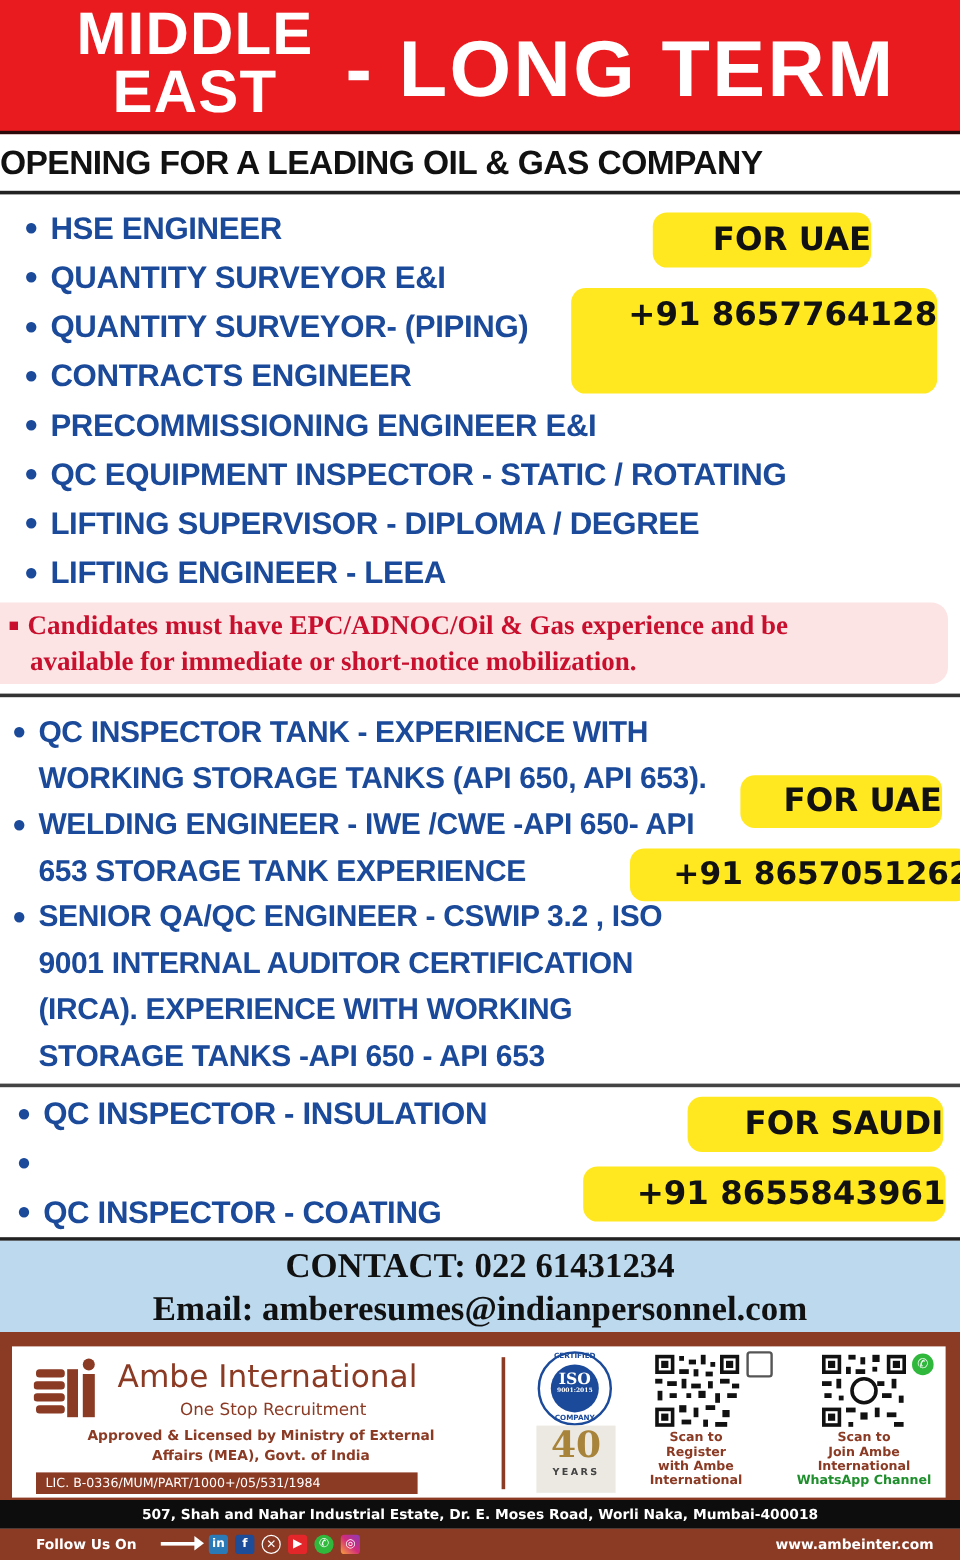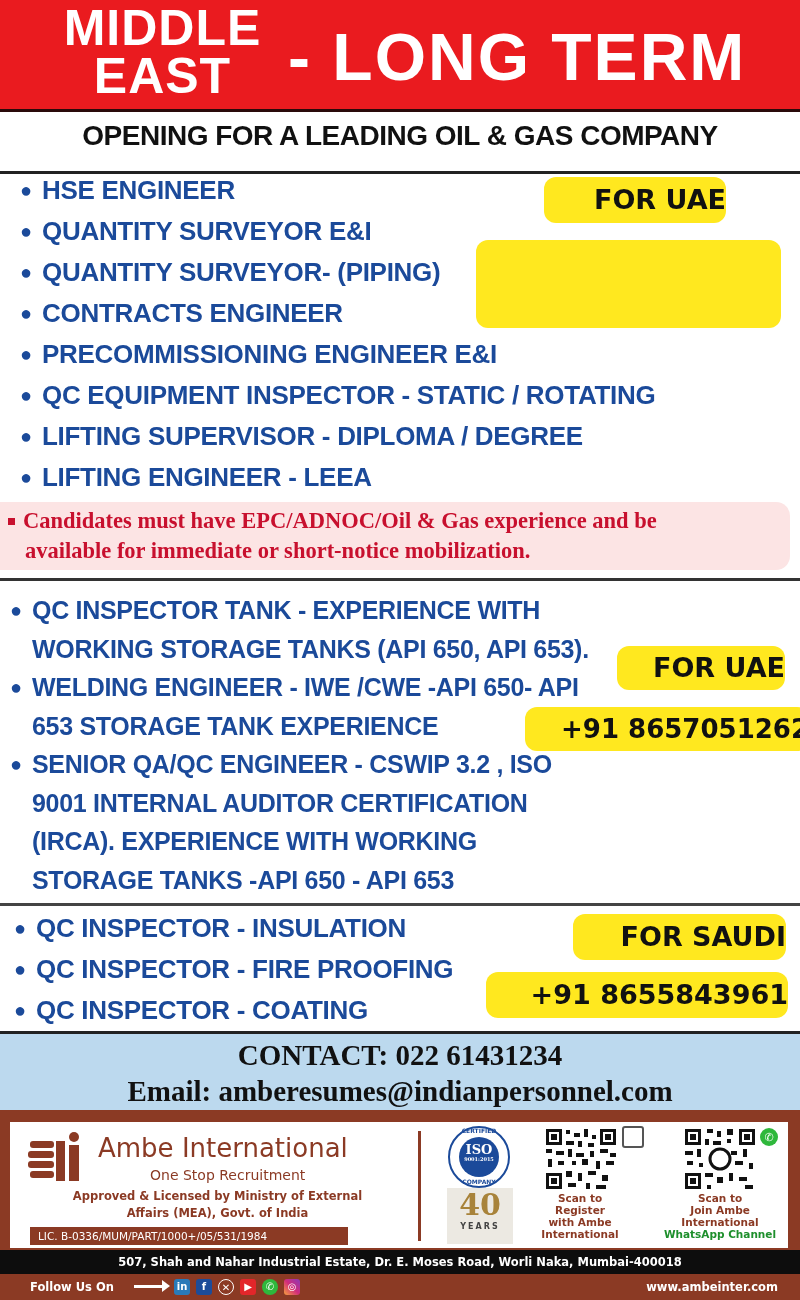--- a/index.html
+++ b/index.html
@@ -6,21 +6,21 @@
   html, body { width: 800px; height: 1300px; overflow: hidden; background: #fff; }
   body { position: relative; font-family: "Liberation Sans", sans-serif; }
 
   .abs { position: absolute; }
 
   
   .hdr { left: 0; top: 0; width: 800px; height: 112px; background: #ea1b1f; border-bottom: 3px solid #2a0a0a; }
   .hdr-left { left: 30px; top: 4px; width: 265px; text-align: center; color: #fff; font-weight: bold; font-size: 50px; line-height: 48px; letter-spacing: 1px; }
   .hdr-right { left: 288px; top: 22px; color: #fff; font-weight: bold; font-size: 66px; line-height: 70px; letter-spacing: 2px; white-space: nowrap; text-align: right; }
 
-  .sub { left: 0; top: 112px; width: 800px; height: 62px; background: #fff; border-bottom: 3px solid #222; text-align: center; font-weight: bold; font-size: 28px; line-height: 48px; color: #111; letter-spacing: -0.5px; }
+  .sub { left: 0; top: 112px; width: 800px; height: 50px; background: #fff; border-bottom: 3px solid #222; text-align: left; font-weight: bold; font-size: 28px; line-height: 48px; color: #111; letter-spacing: -0.5px; }
 
   
   .jobs { font-family: "Liberation Sans", sans-serif; font-weight: bold; color: #1b4a9a; letter-spacing: -0.3px; }
   .jobs li { list-style: none; position: relative; white-space: nowrap; }
   .jobs li .bullet { position: absolute; font-size: 20px; }
 
   .list1 { left: 20px; top: 172px; }
   .list1 li { height: 41px; font-size: 26px; line-height: 36px; padding-left: 22px; }
   .list1 li .bullet { left: 0; top: 0; }
 
@@ -113,20 +113,21 @@
   <li><span class="bullet">●</span><span>QUANTITY SURVEYOR E&amp;I</span></li>
   <li><span class="bullet">●</span><span>QUANTITY SURVEYOR- (PIPING)</span></li>
   <li><span class="bullet">●</span><span>CONTRACTS ENGINEER</span></li>
   <li><span class="bullet">●</span><span>PRECOMMISSIONING ENGINEER E&amp;I</span></li>
   <li><span class="bullet">●</span><span>QC EQUIPMENT INSPECTOR - STATIC / ROTATING</span></li>
   <li><span class="bullet">●</span><span>LIFTING SUPERVISOR - DIPLOMA / DEGREE</span></li>
   <li><span class="bullet">●</span><span>LIFTING ENGINEER - LEEA</span></li>
 </ul>
 <div class="abs pill pill1">FOR UAE</div>
 <div class="abs pill pill2">
+  <div>+91 8657764128</div>
 </div>
 
 <div class="abs note"></div>
 <div class="abs note-text">
   <span class="sq"></span><span>Candidates must have EPC/ADNOC/Oil &amp; Gas experience and be</span>
   <span class="line2">available for immediate or short-notice mobilization.</span>
 </div>
 
 <div class="abs div1"></div>
 
@@ -140,21 +141,21 @@
   <li class="cont"><span>(IRCA). EXPERIENCE WITH WORKING</span></li>
   <li class="cont"><span>STORAGE TANKS -API 650 - API 653</span></li>
 </ul>
 <div class="abs pill pill3">FOR UAE</div>
 <div class="abs pill pill4">+91 8657051262</div>
 
 <div class="abs div2"></div>
 
 <ul class="abs jobs list3">
   <li><span class="bullet">●</span><span>QC INSPECTOR - INSULATION</span></li>
-  <li><span class="bullet">●</span><span>QC INSPECTOR - FIRE PROOFING</span></li>
+  <li><span class="bullet">●</span></li>
   <li><span class="bullet">●</span><span>QC INSPECTOR - COATING</span></li>
 </ul>
 <div class="abs pill pill5">FOR SAUDI</div>
 <div class="abs pill pill6">+91 8655843961</div>
 
 <div class="abs div3"></div>
 
 <div class="abs contact">
   <div class="l1">CONTACT: 022 61431234</div>
   <div class="l2">Email: amberesumes@indianpersonnel.com</div>

